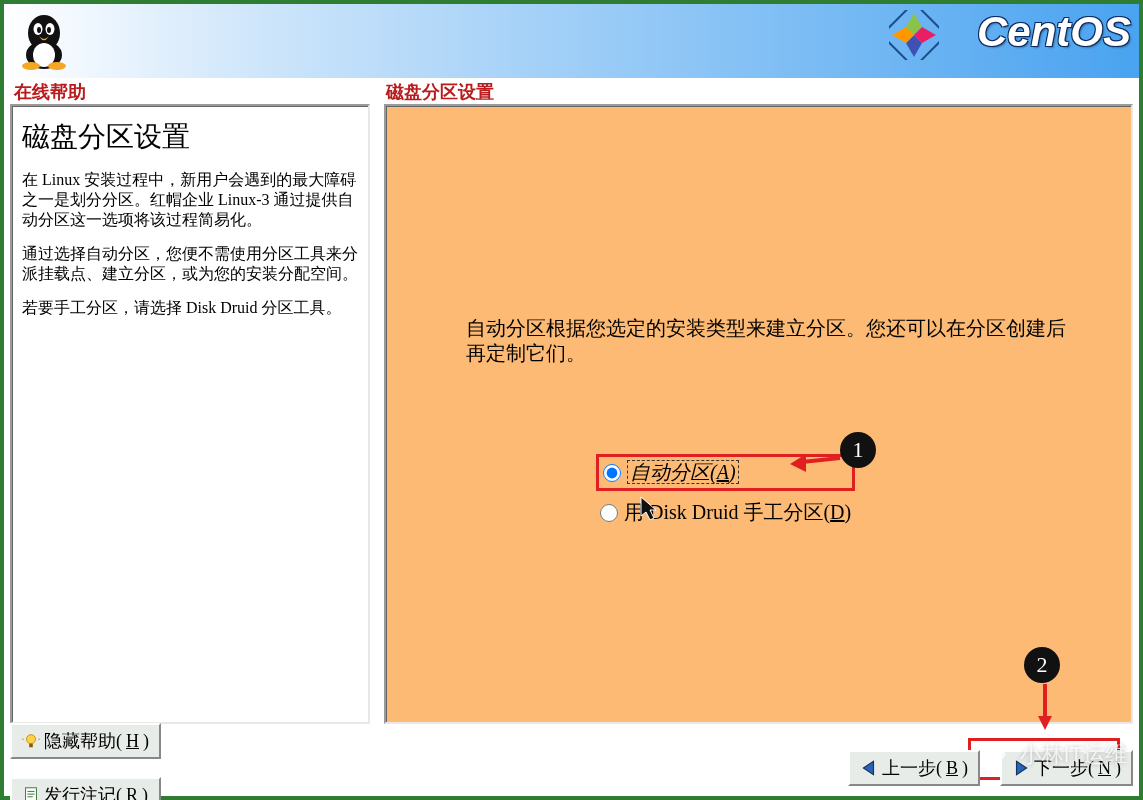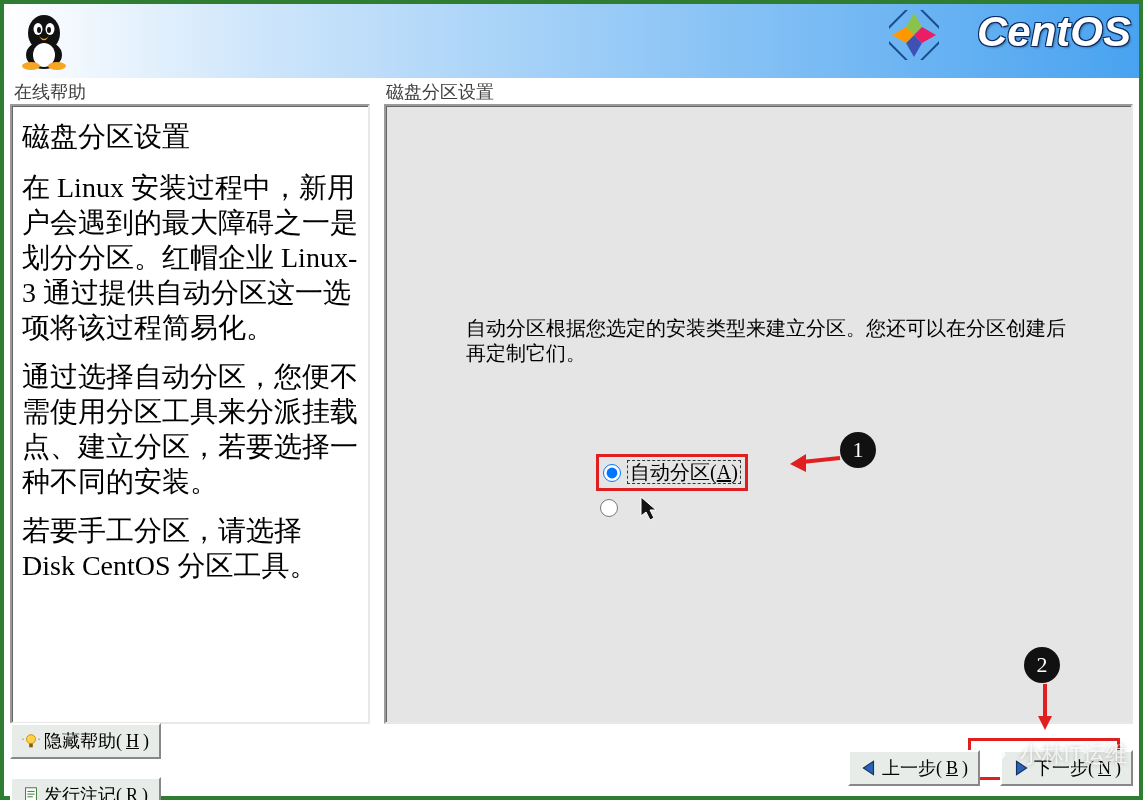--- a/index.html
+++ b/index.html
@@ -46,21 +46,22 @@
     2px 2px 2px rgba(0,0,0,0.3);
 }
 .centos-logo {
   position: absolute;
   right: 200px;
   top: 6px;
 }
 .section-label {
   position: absolute;
   font-size: 18px;
-  color: #404040;
+  color: #b91c1c;
+  font-weight: bold;
 }
 .help-label { top: 80px; left: 14px; }
 .main-label { top: 80px; left: 386px; }
 
 .help-panel {
   position: absolute;
   top: 104px;
   left: 10px;
   width: 360px;
   height: 620px;
@@ -71,32 +72,32 @@
   box-shadow: inset 1px 1px 0 #666;
   padding: 12px 10px;
   overflow: auto;
 }
 .help-panel h2 {
   font-size: 28px;
   font-weight: normal;
   margin-bottom: 14px;
 }
 .help-panel p {
-  font-size: 28px;
+  font-size: 16px;
   line-height: 1.25;
   margin-bottom: 14px;
 }
 
 .main-panel {
   position: absolute;
   top: 104px;
   left: 384px;
   right: 10px;
   height: 620px;
-  background: #e5e5e5;
+  background: #fdba74;
   border: 2px solid #9a9a9a;
   border-right-color: #e8e8e8;
   border-bottom-color: #e8e8e8;
   box-shadow: inset 1px 1px 0 #666;
   padding: 12px;
 }
 .main-text {
   position: absolute;
   top: 210px;
   left: 80px;
@@ -117,21 +118,21 @@
   align-items: center;
   gap: 6px;
   font-size: 20px;
   margin-bottom: 6px;
   padding: 2px 4px;
 }
 .radio-row.highlighted {
   border: 3px solid #e02020;
 }
 .radio-label .ak { text-decoration: underline; }
-.radio-label .dashed { border: 1px dashed #333; padding: 0 2px; }
+.radio-label .dashed { border: 1px dashed #333; padding: 0 2px; font-style: italic; }
 
 input[type="radio"] {
   width: 18px; height: 18px;
 }
 
 .bottom-bar {
   position: absolute;
   left: 10px; right: 10px;
   bottom: 10px;
   height: 44px;
@@ -223,37 +224,40 @@
   </div>
   <span class="centos-text">CentOS</span>
 </div>
 
 <div class="section-label help-label">在线帮助</div>
 <div class="section-label main-label">磁盘分区设置</div>
 
 <div class="help-panel">
   <h2>磁盘分区设置</h2>
   <p>在 Linux 安装过程中，新用户会遇到的最大障碍之一是划分分区。红帽企业 Linux-3 通过提供自动分区这一选项将该过程简易化。</p>
-  <p>通过选择自动分区，您便不需使用分区工具来分派挂载点、建立分区，若要选择一种不同的安装。</p>
-  <p>若要手工分区，请选择 Disk CentOS 分区工具。</p>
+  <p>通过选择自动分区，您便不需使用分区工具来分派挂载点、建立分区，或为您的安装分配空间。</p>
+  <p>若要手工分区，请选择 Disk Druid 分区工具。</p>
 </div>
 
 <div class="main-panel">
   <div class="main-text">
     <p>自动分区根据您选定的安装类型来建立分区。您还可以在分区创建后再定制它们。</p>
   </div>
   <div class="radio-group">
     <div class="radio-row highlighted">
       <input type="radio" name="pm" checked="" style="">
       <span class="radio-label">
         <span class="dashed"><span>自动分区(</span><span class="ak">A</span><span>)</span></span>
       </span>
     </div>
     <div class="radio-row">
       <input type="radio" name="pm" style="">
+      <span class="radio-label">
+        <span>用 Disk Druid 手工分区(</span><span class="ak">D</span><span>)</span>
+      </span>
     </div>
   </div>
 </div>
 
 <div class="callout" style="top:432px; left:840px;">1</div>
 <svg class="arrow-red" style="top:448px; left:790px;" width="52" height="24">
   <line x1="50" y1="10" x2="12" y2="14" stroke="#e02020" stroke-width="4"></line>
   <polygon points="0,16 16,6 16,24" fill="#e02020"></polygon>
 </svg>
 <svg class="cursor-icon" style="top:496px; left:640px;" width="20" height="26">

